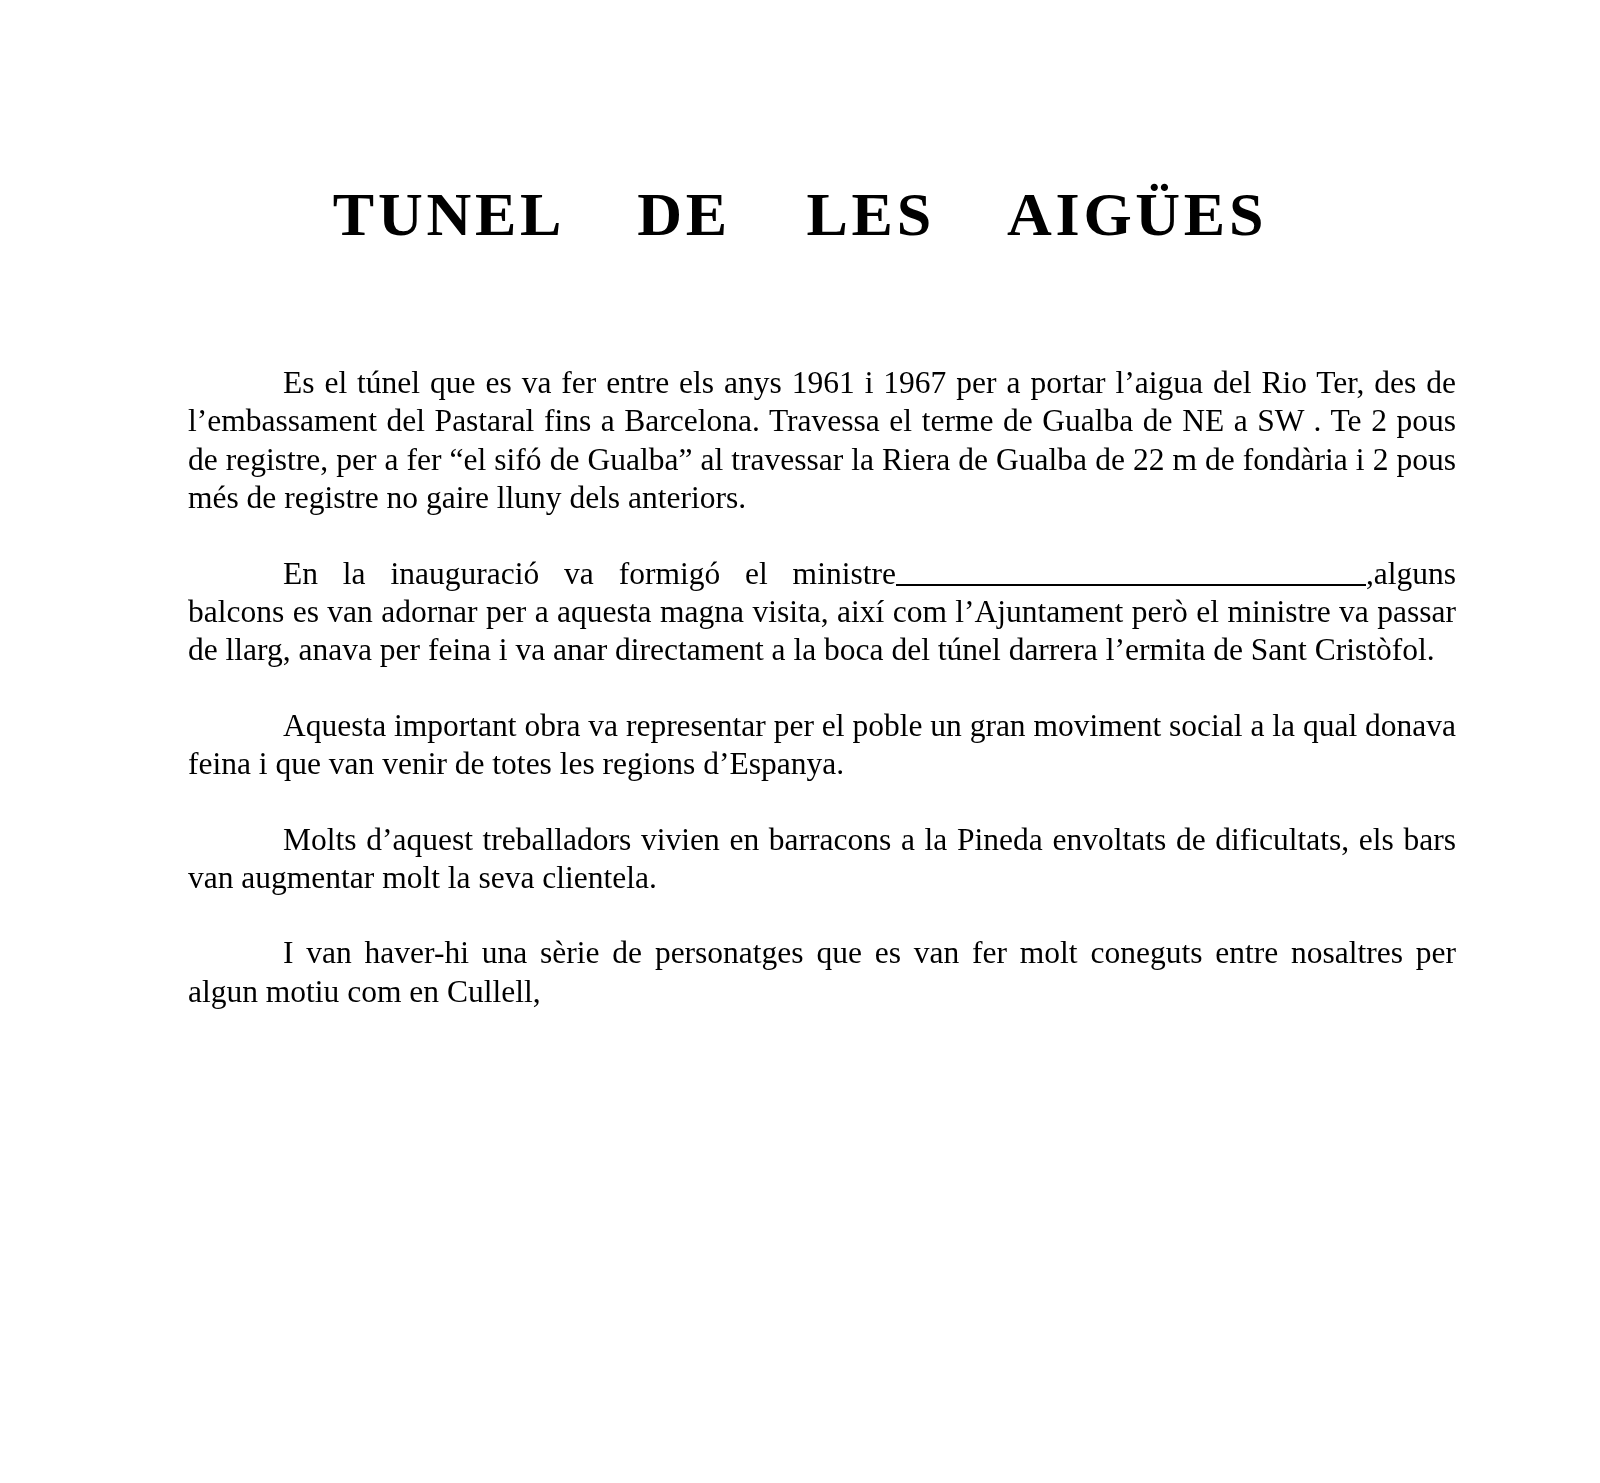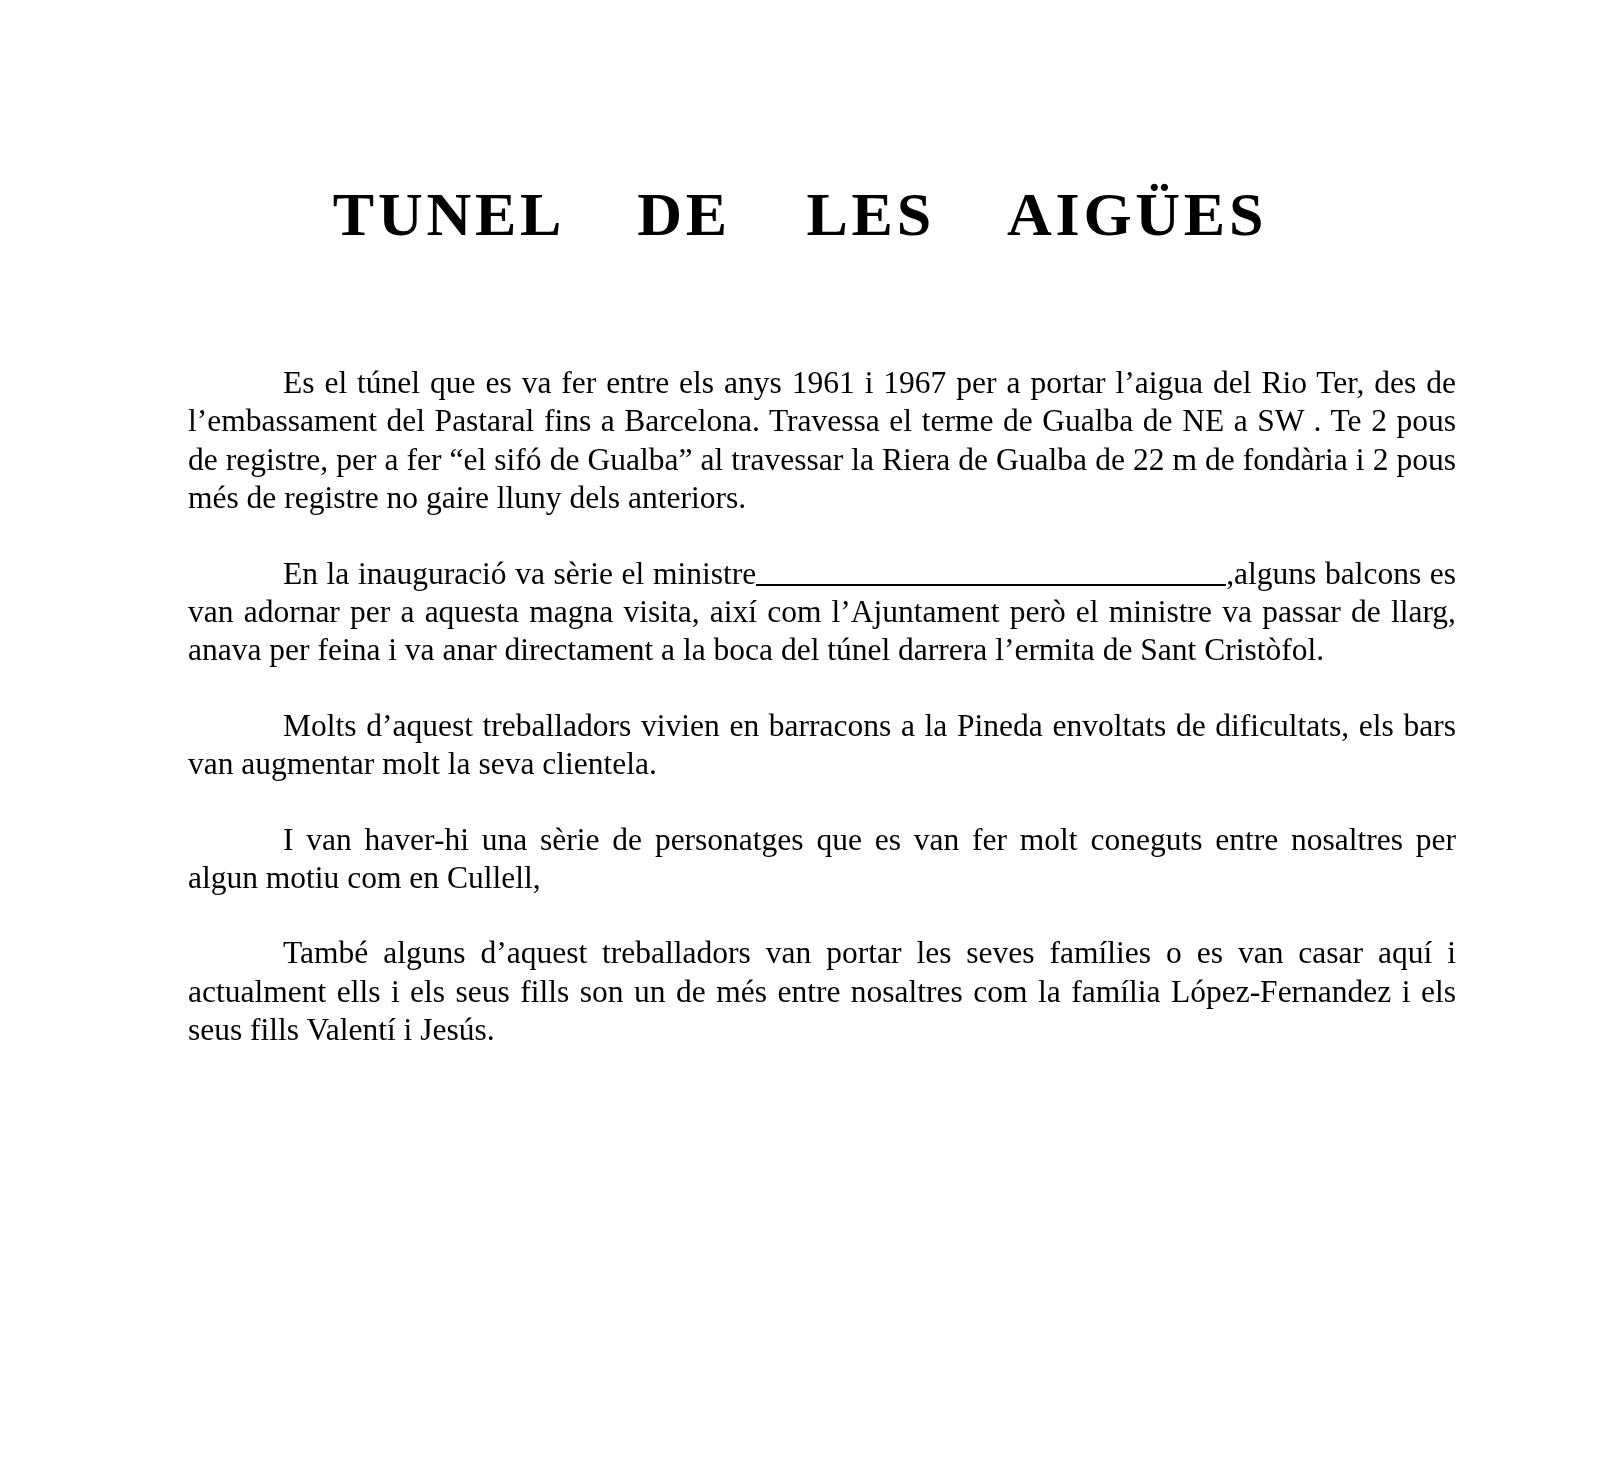--- a/index.html
+++ b/index.html
@@ -67,24 +67,24 @@
 
 <div class="page">
 
   <h1 class="doc-title">TUNEL  DE  LES  AIGÜES</h1>
 
   <div class="body-block">
 
     <p class="para">Es el túnel que es va fer entre els anys 1961 i 1967 per a portar l’aigua del Rio Ter, des de l’embassament del Pastaral fins a Barcelona. Travessa el terme de Gualba de NE a SW . Te 2 pous de registre, per a fer “el sifó de Gualba” al travessar la Riera de Gualba de 22 m de fondària i 2 pous més de registre no gaire lluny dels anteriors.</p>
 
 
-    <p class="para"><span>En la inauguració va sèrie el ministre</span><span class="blank-line"></span><span>,alguns balcons es van adornar per a aquesta magna visita, així com l’Ajuntament però el ministre va passar de llarg, anava per feina i va anar directament a la boca del túnel darrera l’ermita de Sant Cristòfol.</span></p>
+    <p class="para"><span>En la inauguració va formigó el ministre</span><span class="blank-line"></span><span>,alguns balcons es van adornar per a aquesta magna visita, així com l’Ajuntament però el ministre va passar de llarg, anava per feina i va anar directament a la boca del túnel darrera l’ermita de Sant Cristòfol.</span></p>
 
+    <p class="para">Aquesta important obra va representar per el poble un gran moviment social a la qual donava feina i que van venir de totes les regions d’Espanya.</p>
 
     <p class="para">Molts d’aquest treballadors vivien en barracons a la Pineda envoltats de dificultats, els bars van augmentar molt la seva clientela.</p>
 
     <p class="para">I van haver-hi una sèrie de personatges que es van fer molt coneguts entre nosaltres per algun motiu com en Cullell,</p>
 
-    <p class="para">També alguns d’aquest treballadors van portar les seves famílies o es van casar aquí i actualment ells i els seus fills son un de més entre nosaltres com la família López-Fernandez i els seus fills Valentí i Jesús.</p>
 
   </div>
 
 </div>
 
 </body></html>

